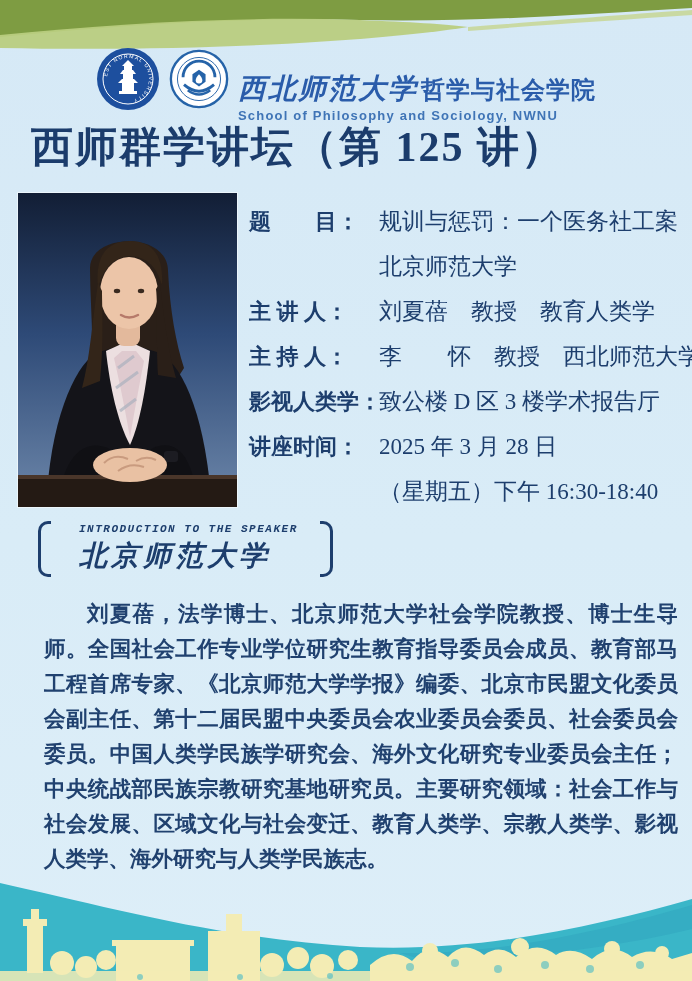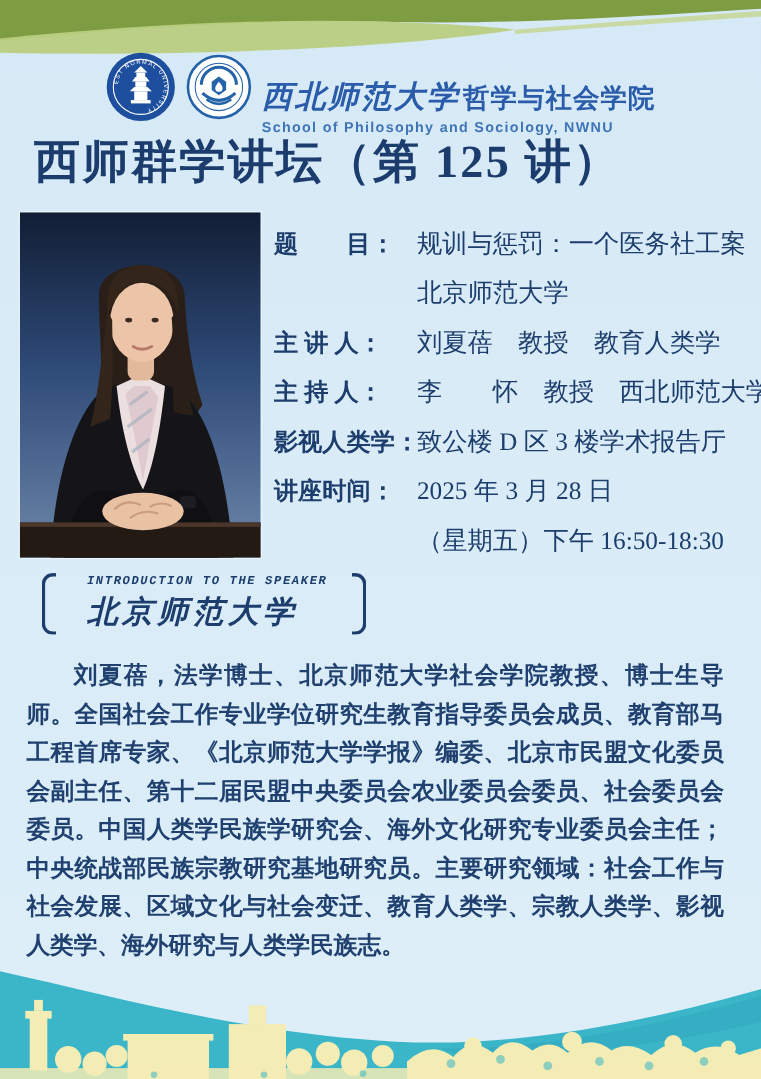--- a/index.html
+++ b/index.html
@@ -63,21 +63,21 @@
   .bracket.right { border-right: 3px solid #1d3e6d; border-top: 3px solid #1d3e6d; border-bottom: 3px solid #1d3e6d; border-radius: 0 10px 10px 0; }
   .intro-labels { margin: 0 22px 0 28px; font-style: italic; }
   .intro-en {
     font-size: 11px; font-weight: bold; color: #1d3e6d;
     letter-spacing: 1.5px; font-family: "Liberation Mono", "DejaVu Sans Mono", monospace;
   }
   .intro-zh { font-size: 28px; font-weight: bold; color: #1d3e6d; letter-spacing: 4px; margin-top: 2px; }
 
   
   .bio {
-    position: absolute; top: 597px; left: 24px; width: 634px;
+    position: absolute; top: 597px; left: 44px; width: 634px;
     font-size: 21.5px; line-height: 35px; font-weight: bold;
     color: #20416f; text-align: justify; text-indent: 2em;
   }
 
   
   .bottom-wave { position: absolute; bottom: 0; left: 0; width: 692px; height: 122px; }
 </style>
 </head>
 <body>
 
@@ -197,21 +197,21 @@
       <div class="detail-row">
         <span class="detail-label">影视人类学：</span>
         <span class="detail-value">致公楼 D 区 3 楼学术报告厅</span>
       </div>
       <div class="detail-row">
         <span class="detail-label">讲座时间：</span>
         <span class="detail-value">2025 年 3 月 28 日</span>
       </div>
       <div class="detail-row">
         <span class="detail-label"></span>
-        <span class="detail-value">（星期五）下午 16:50-18:30</span>
+        <span class="detail-value">（星期五）下午 16:30-18:40</span>
       </div>
     </div>
   </div>
 
   <div class="intro-header">
     <span class="bracket left"></span>
     <div class="intro-labels">
       <div class="intro-en">INTRODUCTION TO THE SPEAKER</div>
       <div class="intro-zh">北京师范大学</div>
     </div>

